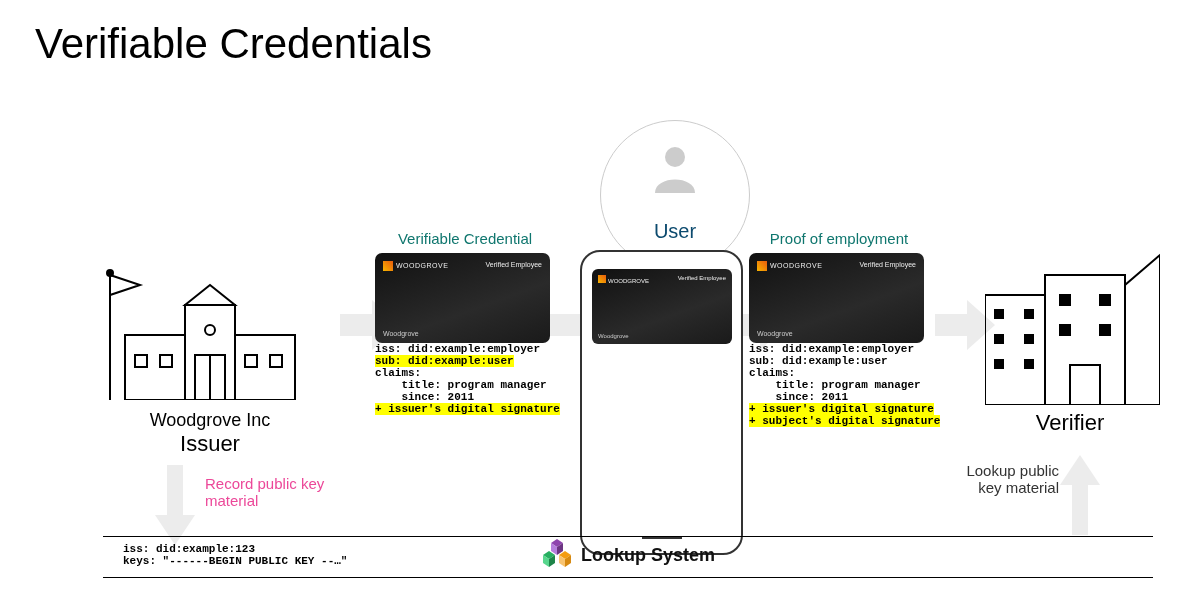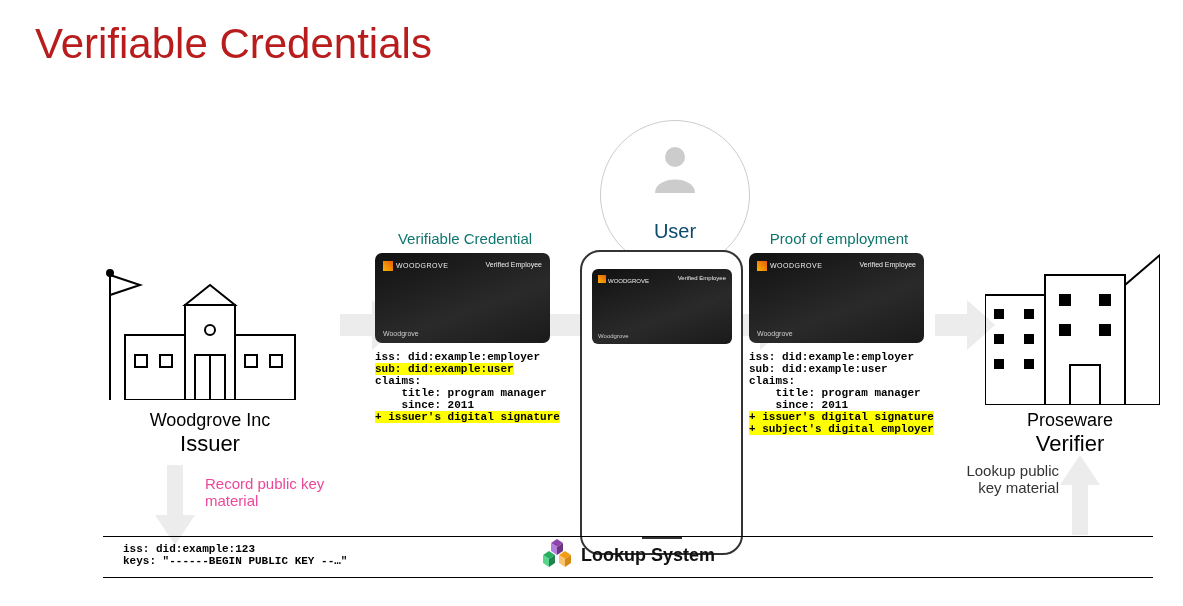--- a/index.html
+++ b/index.html
@@ -9,21 +9,21 @@
     font-family: "Segoe UI", Arial, sans-serif;
     background: #fff;
     position: relative;
     overflow: hidden;
   }
   .title {
     position: absolute;
     top: 20px;
     left: 35px;
     font-size: 42px;
-    color: #b91c1c;
+    color: #000000;
     font-weight: 400;
   }
   .stage {
     position: absolute;
     top: 90px;
     left: 0;
     width: 1183px;
     height: 430px;
   }
   
@@ -110,21 +110,20 @@
     margin-right:3px;
     vertical-align:middle;
   }
   .card .brand { font-size:7px; letter-spacing:0.5px; }
   .card .ver { position:absolute; top:8px; right:8px; font-size:7px; }
   .card .cname { position:absolute; bottom:6px; left:8px; font-size:7px; color:#ccc;}
   .claims {
     font-family: "Courier New", monospace;
     font-size: 11px;
     font-weight: bold;
-    margin-top: 8px;
     white-space: pre;
   }
   .hl { background: #ffff00; }
 
   
   .user-circle {
     position:absolute;
     left: 600px;
     top: 30px;
     width: 150px;
@@ -312,41 +311,40 @@
       <span class="logo"></span><span class="brand">WOODGROVE</span>
       <span class="ver">Verified Employee</span>
       <span class="cname">Woodgrove</span>
     </div>
     <div class="claims"><span>iss: did:example:employer</span>
 <span>sub: did:example:user</span>
 <span>claims:</span>
 <span>    title: program manager</span>
 <span>    since: 2011</span>
 <span class="hl">+ issuer's digital signature</span>
-<span class="hl">+ subject's digital employer</span></div>
+<span class="hl">+ subject's digital signature</span></div>
   </div>
 
   <svg class="verifier-building" viewBox="0 0 175 180" stroke="#000" stroke-width="2" fill="none">
     <rect x="0" y="70" width="60" height="110"></rect>
     <rect x="10" y="85" width="8" height="8" fill="#000"></rect>
     <rect x="40" y="85" width="8" height="8" fill="#000"></rect>
     <rect x="10" y="110" width="8" height="8" fill="#000"></rect>
     <rect x="40" y="110" width="8" height="8" fill="#000"></rect>
     <rect x="10" y="135" width="8" height="8" fill="#000"></rect>
     <rect x="40" y="135" width="8" height="8" fill="#000"></rect>
     <rect x="60" y="50" width="80" height="130"></rect>
     <rect x="75" y="70" width="10" height="10" fill="#000"></rect>
     <rect x="115" y="70" width="10" height="10" fill="#000"></rect>
     <rect x="75" y="100" width="10" height="10" fill="#000"></rect>
     <rect x="115" y="100" width="10" height="10" fill="#000"></rect>
     <rect x="85" y="140" width="30" height="40"></rect>
     <polygon points="140,180 140,60 175,30 175,180"></polygon>
   </svg>
   <div class="verifier-labels">
-    <div class="l1">Proseware</div>
     <div class="l2">Verifier</div>
   </div>
 
   <svg class="lookup-arrow" viewBox="0 0 40 80">
     <path d="M12 80 H28 V30 H40 L20 0 L0 30 H12 Z" fill="#ececec"></path>
   </svg>
   <div class="lookup-label">Lookup public key material</div>
 </div>
 
 <div class="trust-bar">

